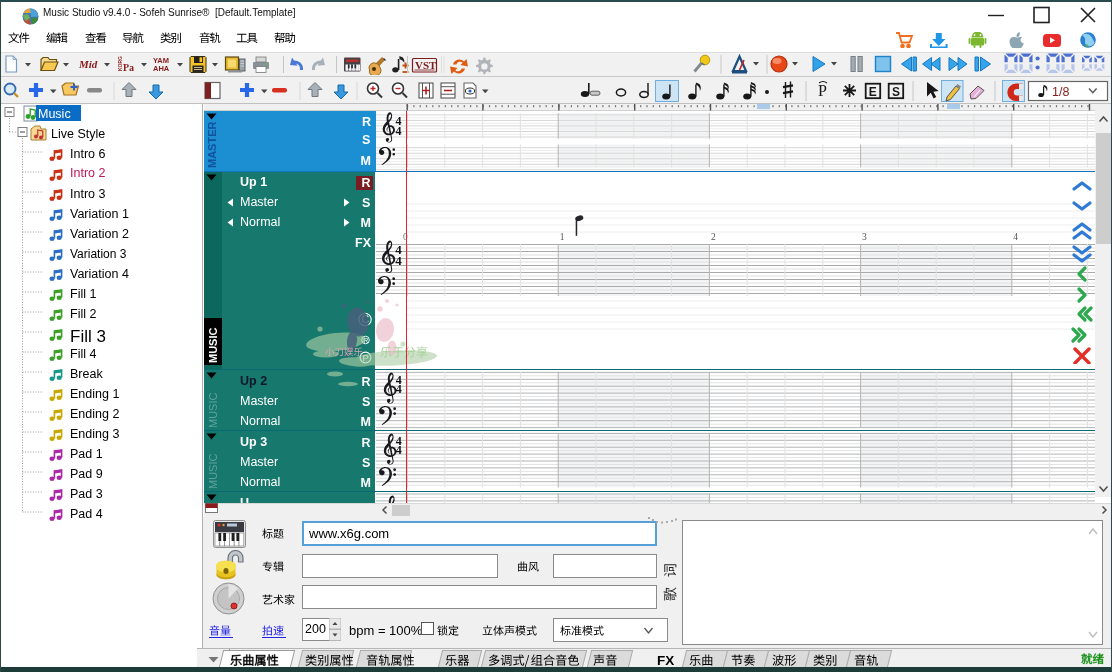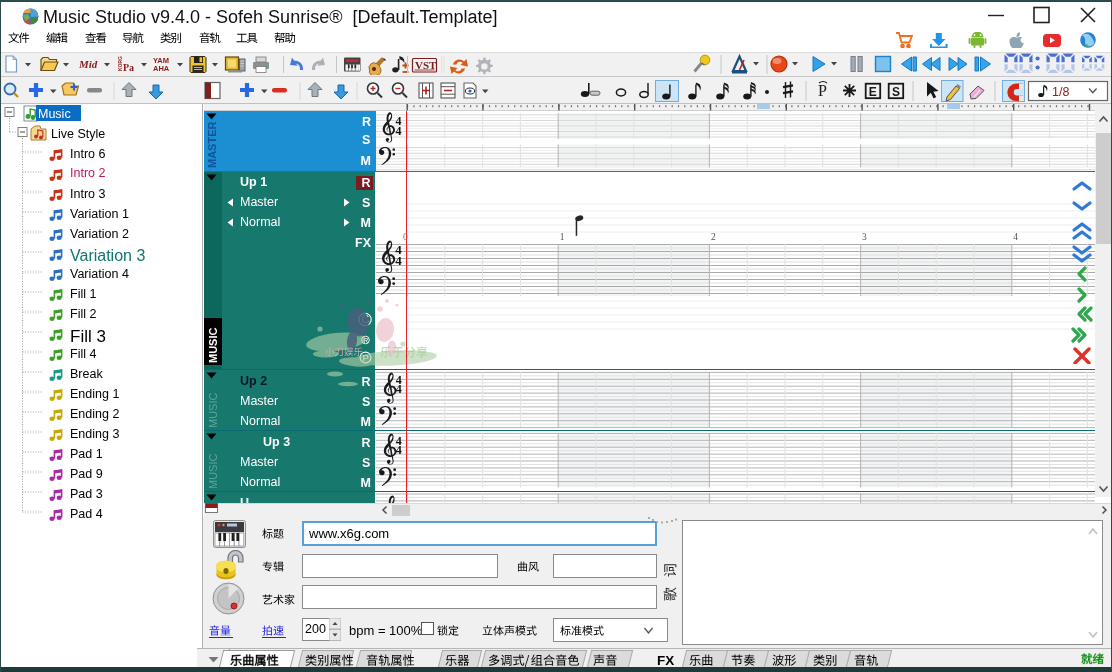--- a/index.html
+++ b/index.html
@@ -70,21 +70,21 @@
   </svg>
 <div class="a" style="left:0;top:0;width:1112px;height:30px;background:#fff;border-top:2px solid #294b4e;border-left:1px solid #294b4e;border-right:1px solid #294b4e"></div>
 <svg class="a" style="left:22px;top:8px" width="17" height="17" viewBox="0 0 17 17">
 <circle cx="8.5" cy="8.5" r="8" fill="#3f76b4"></circle>
 <path d="M1.5 5 A8 8 0 0 1 8.5 .5 L10 5 Z" fill="#e8a33d"></path>
 <path d="M8 .6 A8 8 0 0 1 16.4 8.5 L9 9 Z" fill="#4da0d8"></path>
 <path d="M9 9 L16.2 10.5 A8 8 0 0 1 10 16.3 Z" fill="#3b8a3f"></path>
 <path d="M2 12.5 A8 8 0 0 0 9 16.4 L7 10 Z" fill="#c04f2e"></path>
 <path d="M1 7 L6 6 L8 10 L4 13 A8 8 0 0 1 1 7 Z" fill="#6fae5c"></path>
 </svg>
-<div class="a" style="left:43px;top:7px;font-size:18px;color:#111;white-space:pre">Music Studio v9.4.0 - Sofeh Sunrise®  [Default.Template]</div>
+<div class="a" style="left:43px;top:7px;font-size:10px;color:#111;white-space:pre">Music Studio v9.4.0 - Sofeh Sunrise®  [Default.Template]</div>
 <svg class="a" style="left:986px;top:5px" width="120" height="21" viewBox="0 0 120 21" stroke="#222" fill="none">
     <path d="M2 10.5 H18" stroke-width="1.4"></path>
     <rect x="48" y="2.5" width="15" height="15" stroke-width="1.6"></rect>
     <path d="M95 3 L109 17 M109 3 L95 17" stroke-width="1.6"></path>
   </svg>
 <div class="a" style="left:0;top:30px;width:1112px;height:22px;background:#fff"></div>
 <svg class="a" style="left:8.4px;top:31.8px;" width="23" height="14" fill="#000">
     <use href="#u6587" transform="translate(0.00,10.12) scale(0.01150,-0.01150)"></use>
     <use href="#u4ef6" transform="translate(10.40,10.12) scale(0.01150,-0.01150)"></use>
   </svg>
@@ -610,21 +610,21 @@
     </g>
   </svg>
 <div class="a" style="left:36px;top:105px;width:45px;height:16px;background:#0a6cc4"></div>
 <div class="a" style="left:38px;top:107px;color:#fff;font-size:12.5px">Music</div>
 <div class="a" style="left:51px;top:127px;color:#000;font-size:12.5px">Live Style</div>
 <div class="a" style="left:70px;top:147px;color:#000;font-size:12.5px">Intro 6</div>
 <div class="a" style="left:70px;top:166px;color:#be185d;font-size:12.5px">Intro 2</div>
 <div class="a" style="left:70px;top:187px;color:#000;font-size:12.5px">Intro 3</div>
 <div class="a" style="left:70px;top:207px;color:#000;font-size:12.5px">Variation 1</div>
 <div class="a" style="left:70px;top:227px;color:#000;font-size:12.5px">Variation 2</div>
-<div class="a" style="left:70px;top:247px;color:#0f766e;font-size:16px">Variation 3</div>
+<div class="a" style="left:70px;top:247px;color:#000000;font-size:12px">Variation 3</div>
 <div class="a" style="left:70px;top:267px;color:#000;font-size:12.5px">Variation 4</div>
 <div class="a" style="left:70px;top:287px;color:#000;font-size:12.5px">Fill 1</div>
 <div class="a" style="left:70px;top:307px;color:#000;font-size:12.5px">Fill 2</div>
 <div class="a" style="left:70px;top:327px;color:#000;font-size:17px">Fill 3</div>
 <div class="a" style="left:70px;top:347px;color:#000;font-size:12.5px">Fill 4</div>
 <div class="a" style="left:70px;top:367px;color:#000;font-size:12.5px">Break</div>
 <div class="a" style="left:70px;top:387px;color:#000;font-size:12.5px">Ending 1</div>
 <div class="a" style="left:70px;top:407px;color:#000;font-size:12.5px">Ending 2</div>
 <div class="a" style="left:70px;top:427px;color:#000;font-size:12.5px">Ending 3</div>
 <div class="a" style="left:70px;top:447px;color:#000;font-size:12.5px">Pad 1</div>
@@ -816,21 +816,21 @@
     <text x="7.3" y="30.8" font-size="7" fill="#fff" stroke="none">R</text>
 <circle cx="9.5" cy="45.5" r="5.4" stroke-width="1.1"></circle>
     <text x="6.4" y="49" font-size="9.5" fill="#fff" stroke="none">P</text>
 </svg>
 <div class="a" style="left:240.0px;top:374.0px;color:#0f172a;font-size:12.5px;font-weight:bold;">Up 2</div>
 <div class="a" style="left:240.0px;top:394.0px;color:#fff;font-size:12.5px;">Master</div>
 <div class="a" style="left:240.0px;top:414.0px;color:#fff;font-size:12.5px;">Normal</div>
 <div class="a" style="left:361.5px;top:374.5px;color:#fff;font-size:12.5px;font-weight:bold;">R</div>
 <div class="a" style="left:362.0px;top:394.5px;color:#fff;font-size:12.5px;font-weight:bold;">S</div>
 <div class="a" style="left:360.5px;top:414.5px;color:#fff;font-size:12.5px;font-weight:bold;">M</div>
-<div class="a" style="left:240.0px;top:435.0px;color:#fff;font-size:12.5px;font-weight:bold;margin-left:23px;">Up 3</div>
+<div class="a" style="left:240.0px;top:435.0px;color:#fff;font-size:12.5px;font-weight:bold;">Up 3</div>
 <div class="a" style="left:240.0px;top:455.0px;color:#fff;font-size:12.5px;">Master</div>
 <div class="a" style="left:240.0px;top:475.0px;color:#fff;font-size:12.5px;">Normal</div>
 <div class="a" style="left:361.5px;top:435.5px;color:#fff;font-size:12.5px;font-weight:bold;">R</div>
 <div class="a" style="left:362.0px;top:455.5px;color:#fff;font-size:12.5px;font-weight:bold;">S</div>
 <div class="a" style="left:360.5px;top:475.5px;color:#fff;font-size:12.5px;font-weight:bold;">M</div>
 <div class="a" style="left:240.0px;top:496.0px;color:#fff;font-size:12.5px;font-weight:bold;">U</div>
 <svg class="a" style="left:376px;top:104px" width="719" height="413" viewBox="0 0 719 413">
     <rect x="182.2" y="9.20" width="151.2" height="25.5" fill="#f3f4f5"></rect>
     <rect x="182.2" y="40.50" width="151.2" height="22.8" fill="#f3f4f5"></rect>
     <rect x="182.2" y="140.00" width="151.2" height="52.0" fill="#f3f4f5"></rect>

